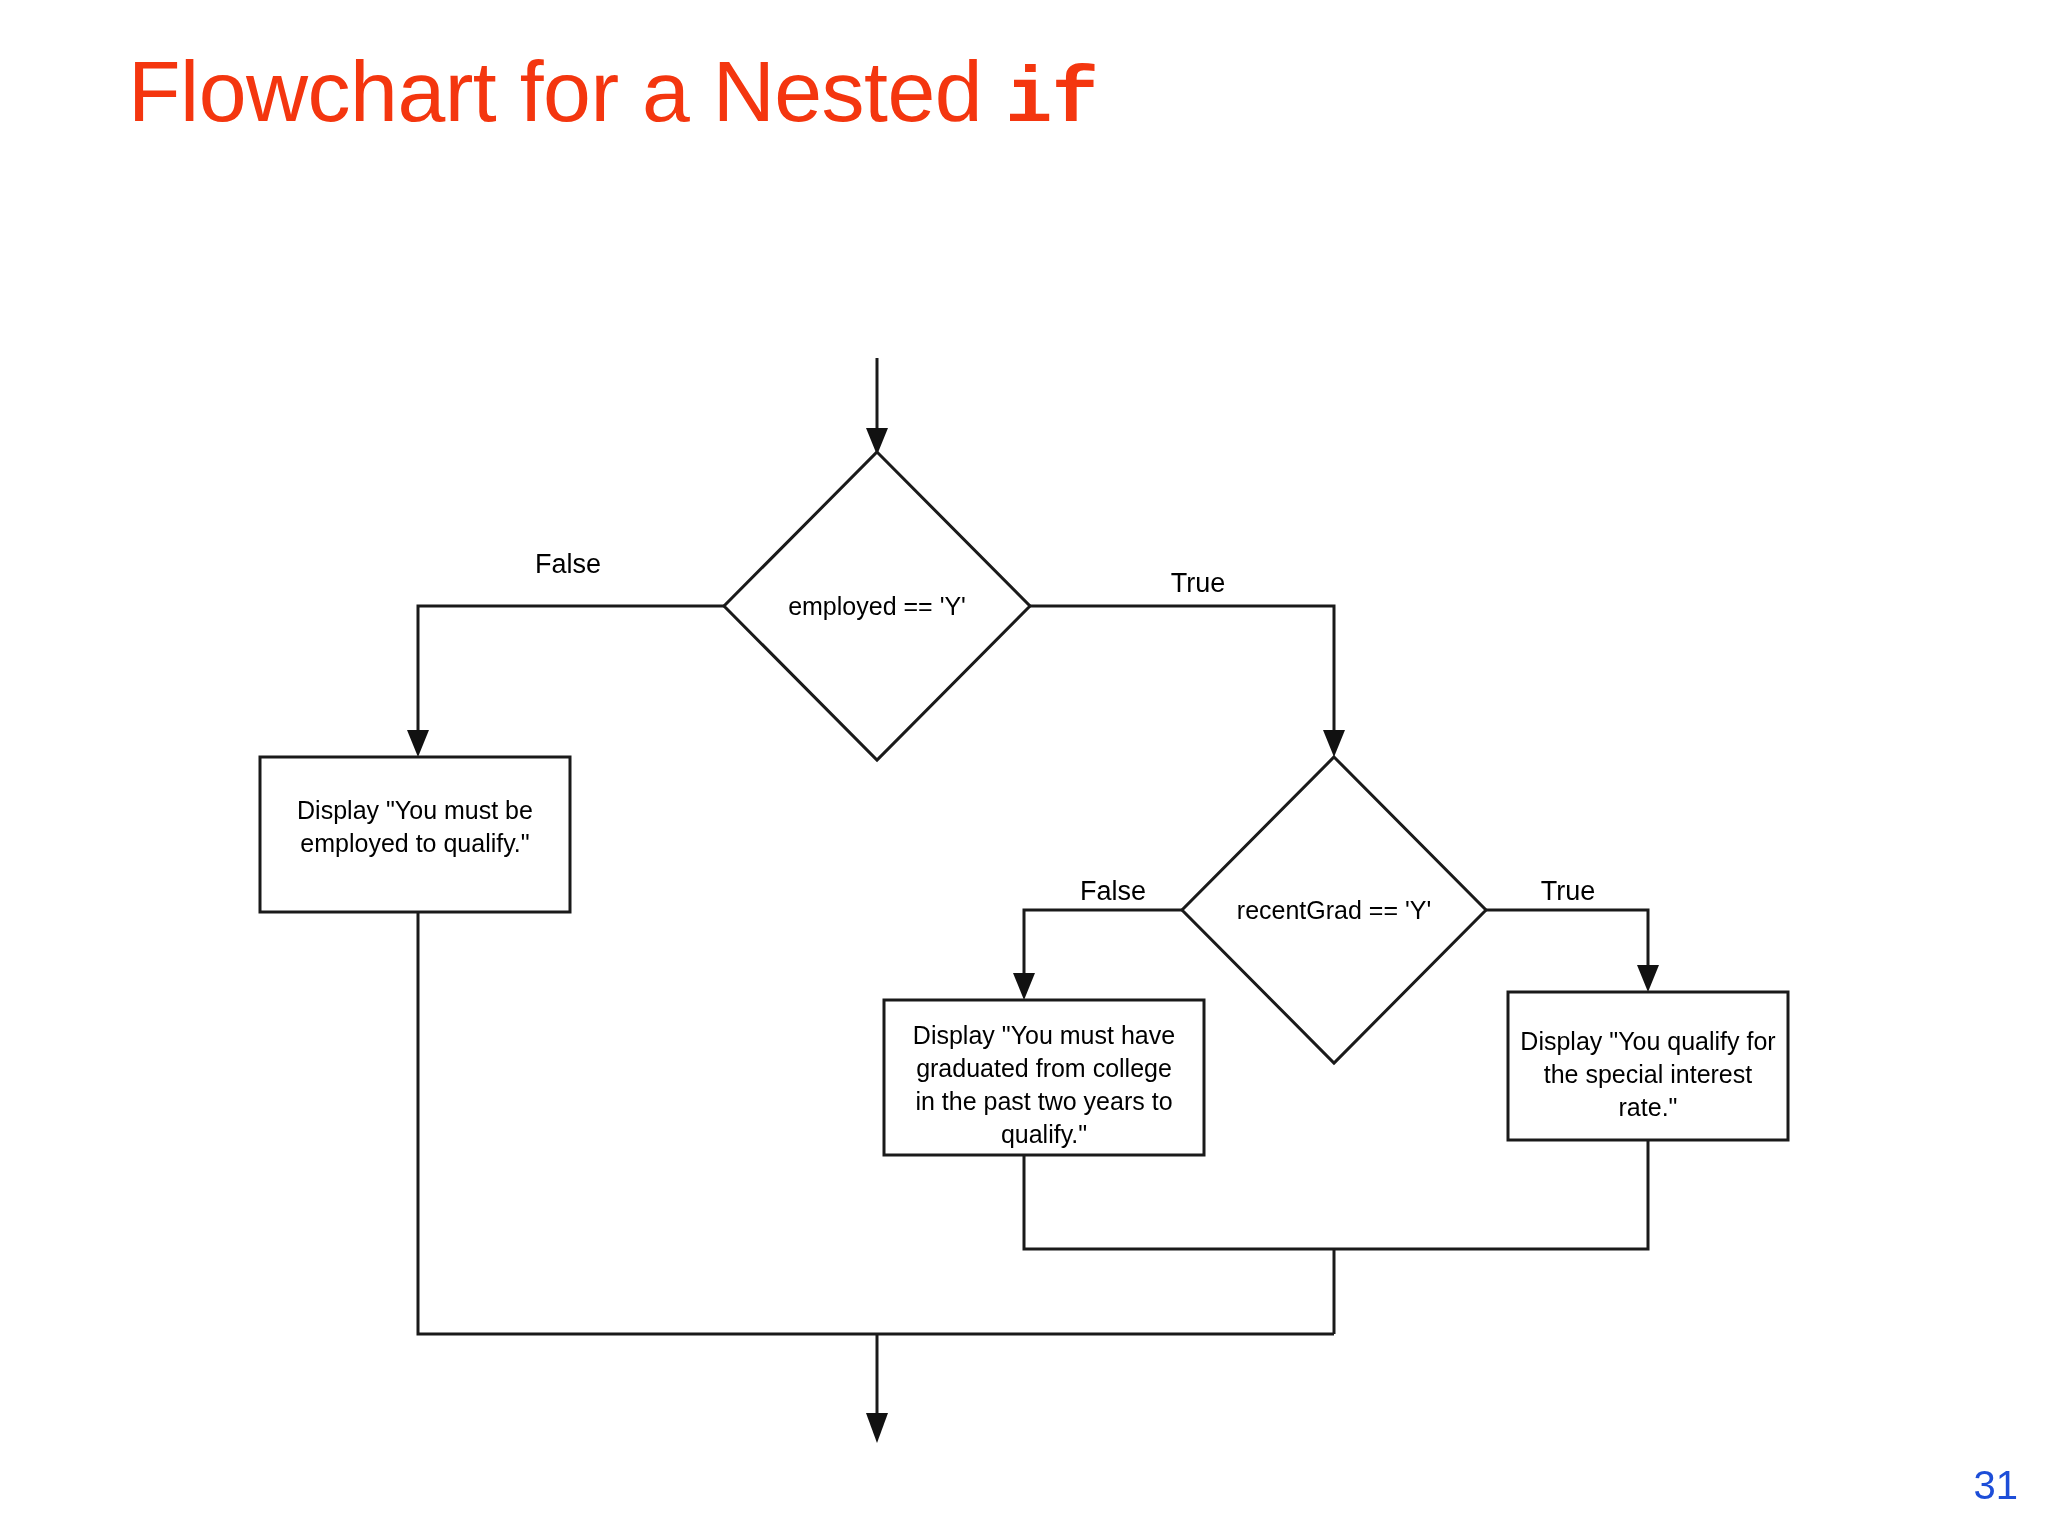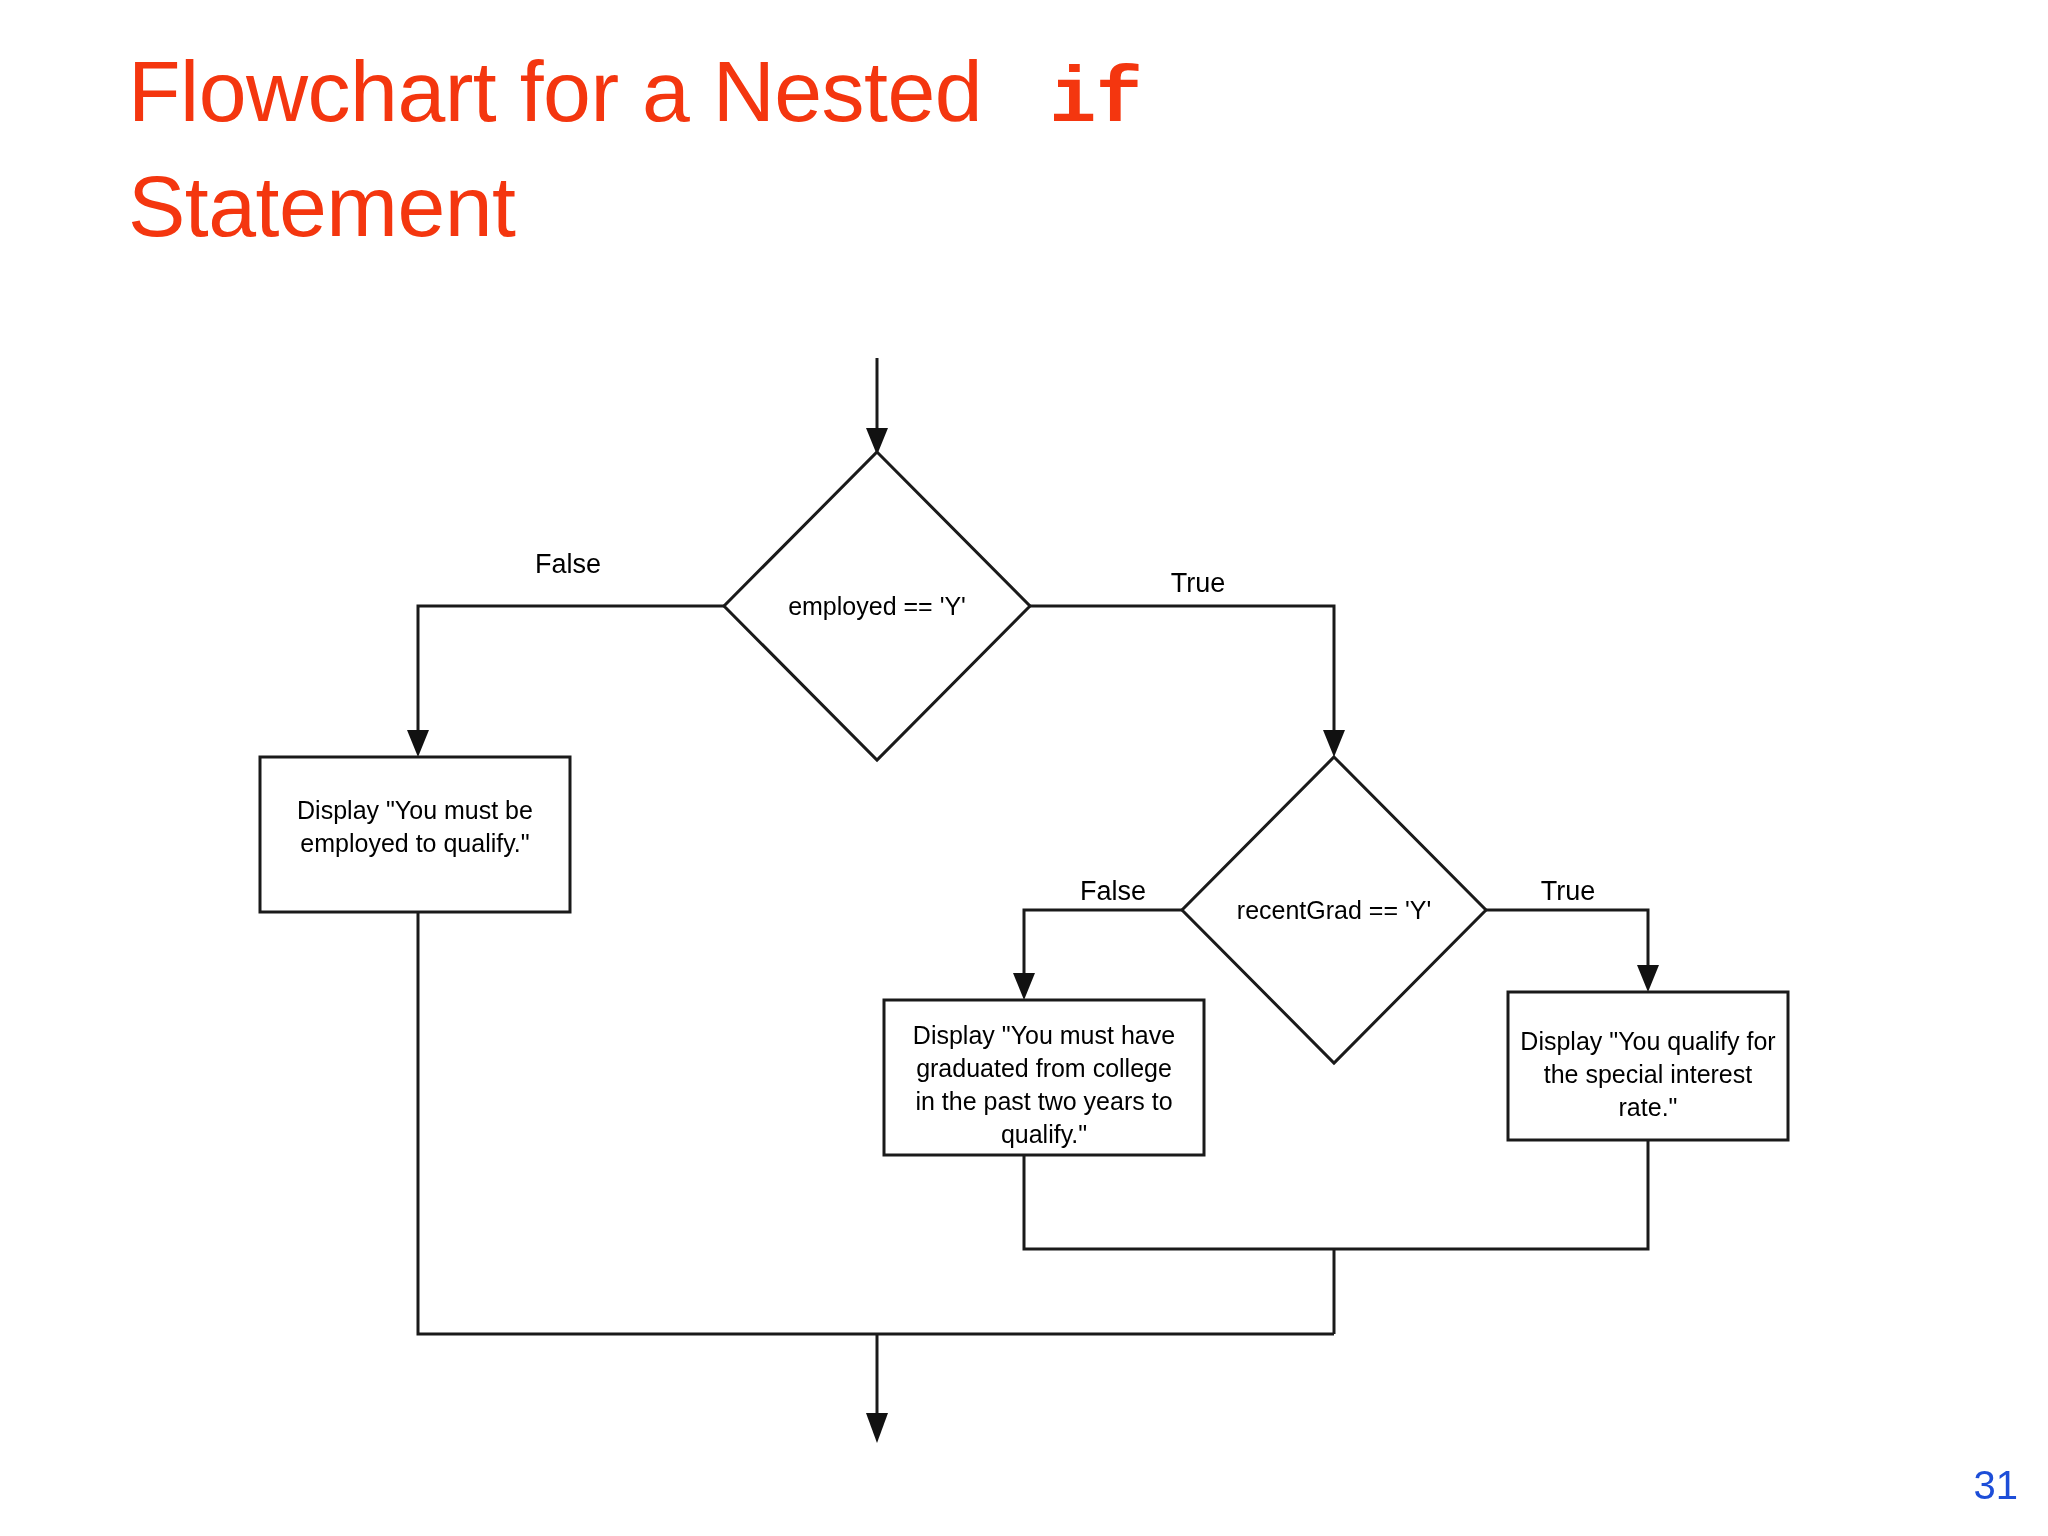--- a/index.html
+++ b/index.html
@@ -26,21 +26,20 @@
     font-size: 86px;
     line-height: 1.28;
     font-weight: 400;
     letter-spacing: -0.5px;
     white-space: pre-wrap;
   }
   #slide-title .kw {
     font-family: "Liberation Mono", "DejaVu Sans Mono", monospace;
     font-weight: bold;
     font-size: 78px;
-    margin-left: 44px;
   }
 
   
   #flow-svg {
     position: absolute;
     left: 0;
     top: 0;
     width: 2048px;
     height: 1536px;
   }
@@ -79,21 +78,21 @@
     right: 30px;
     bottom: 28px;
     font-family: "Liberation Sans", sans-serif;
     font-size: 40px;
     color: #1d4ed8;
   }
 </style>
 </head>
 <body>
 
-<div id="slide-title"><span>Flowchart for a Nested </span><span class="kw">if</span><br><span>Statement</span></div>
+<div id="slide-title"><span>Flowchart for a Nested </span><span class="kw">if</span><br></div>
 
 <svg id="flow-svg" viewBox="0 0 2048 1536">
 
   <g>
     <path class="flow-line" d="M 877,358 L 877,430"></path>
     <polygon class="arrow-head" points="866,428 888,428 877,455"></polygon>
   </g>
 
   <g>
     <polygon class="flow-shape" points="877,452 1030,606 877,760 724,606"></polygon>

